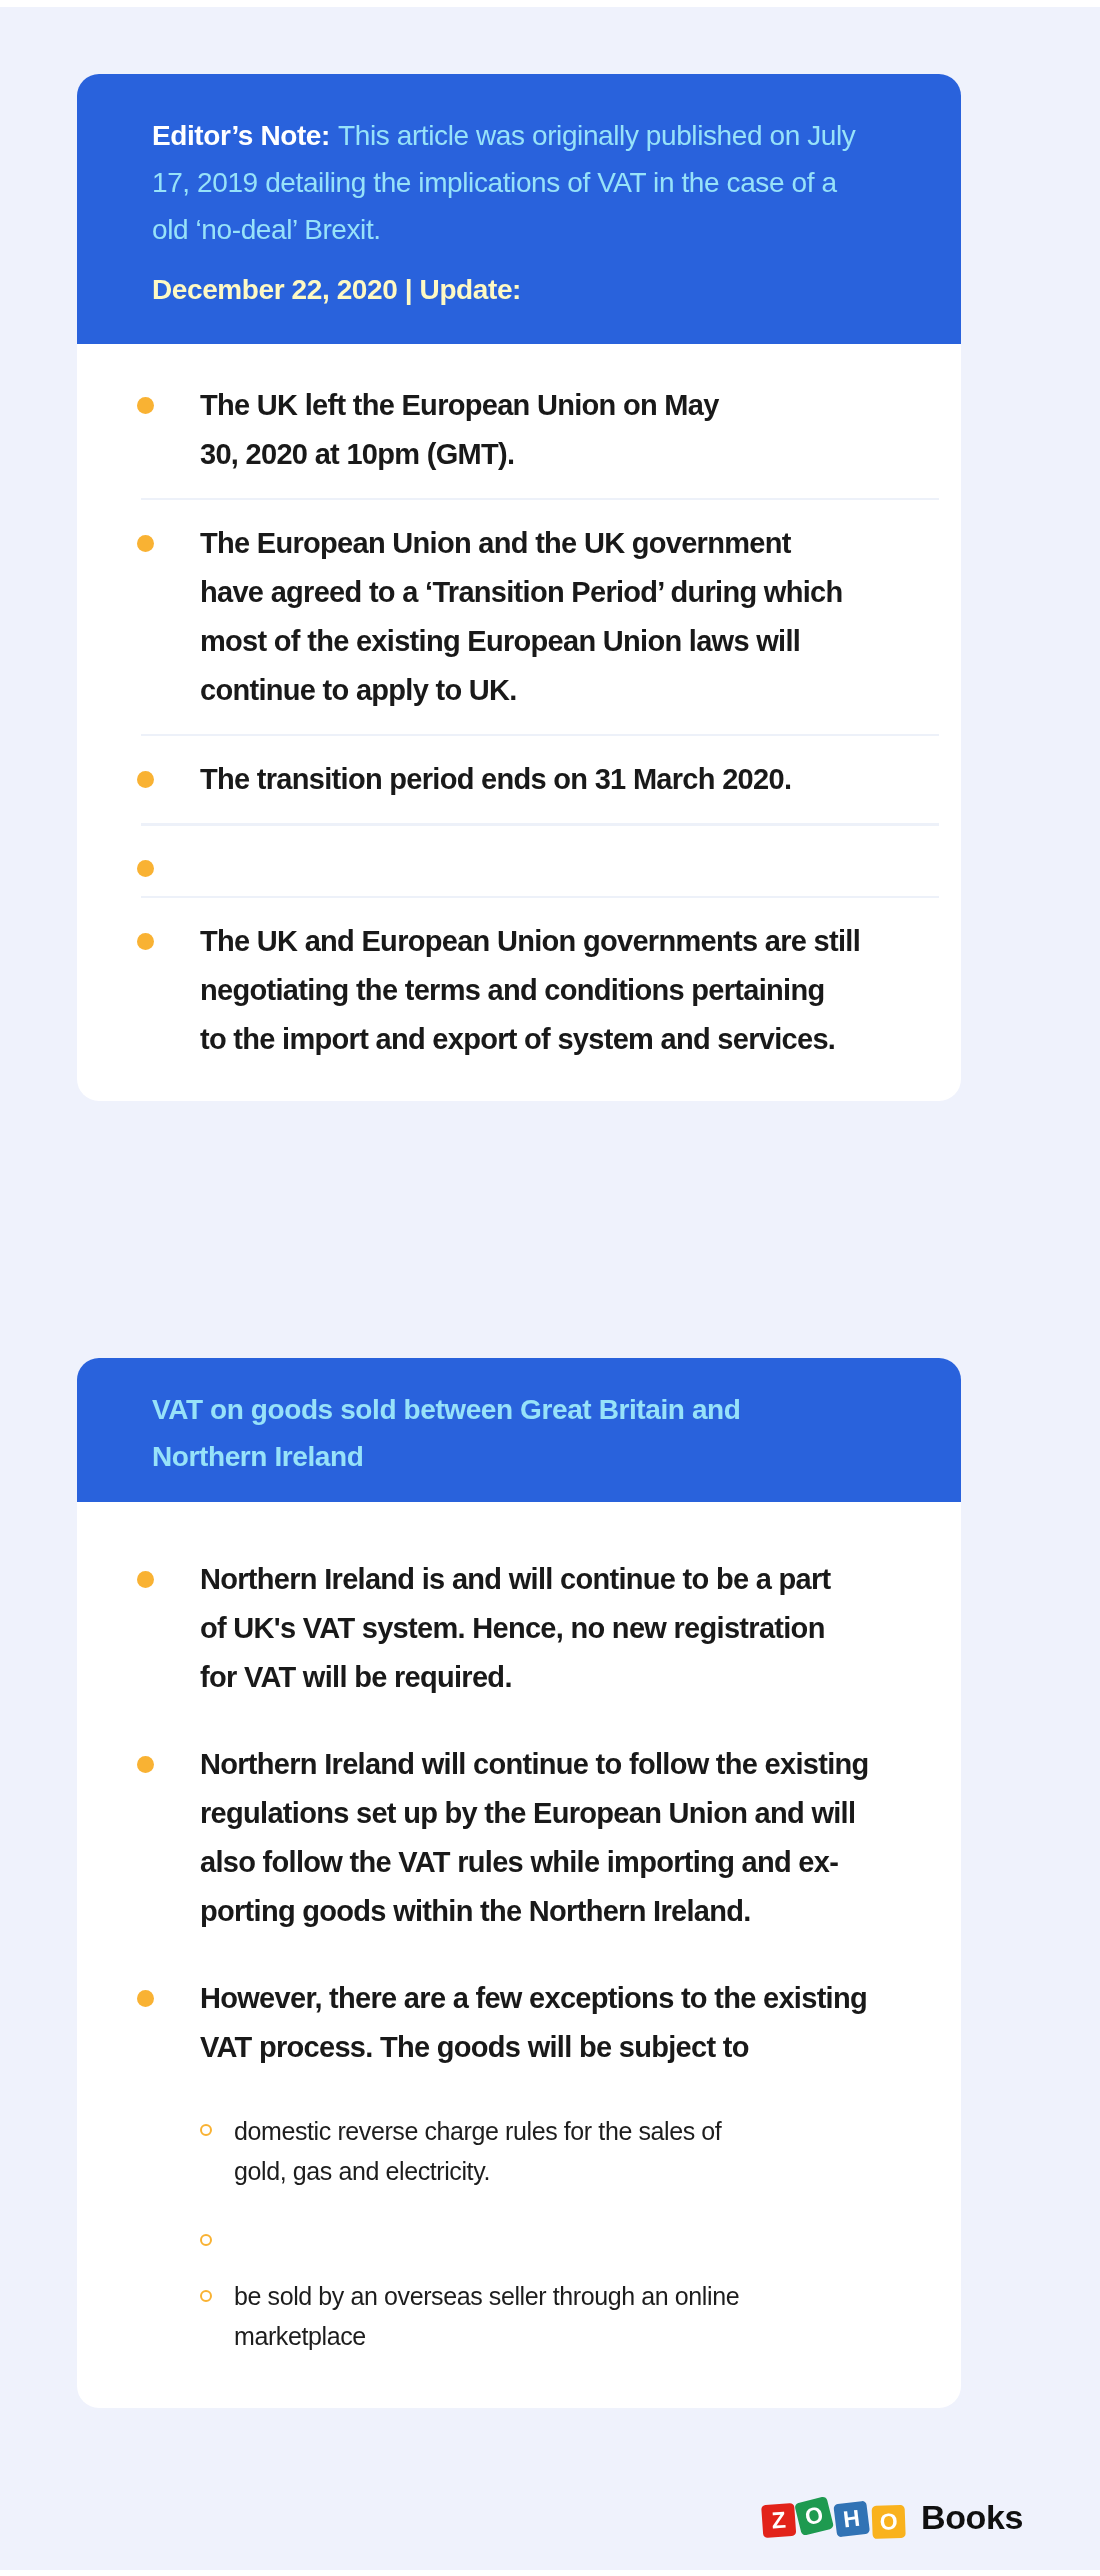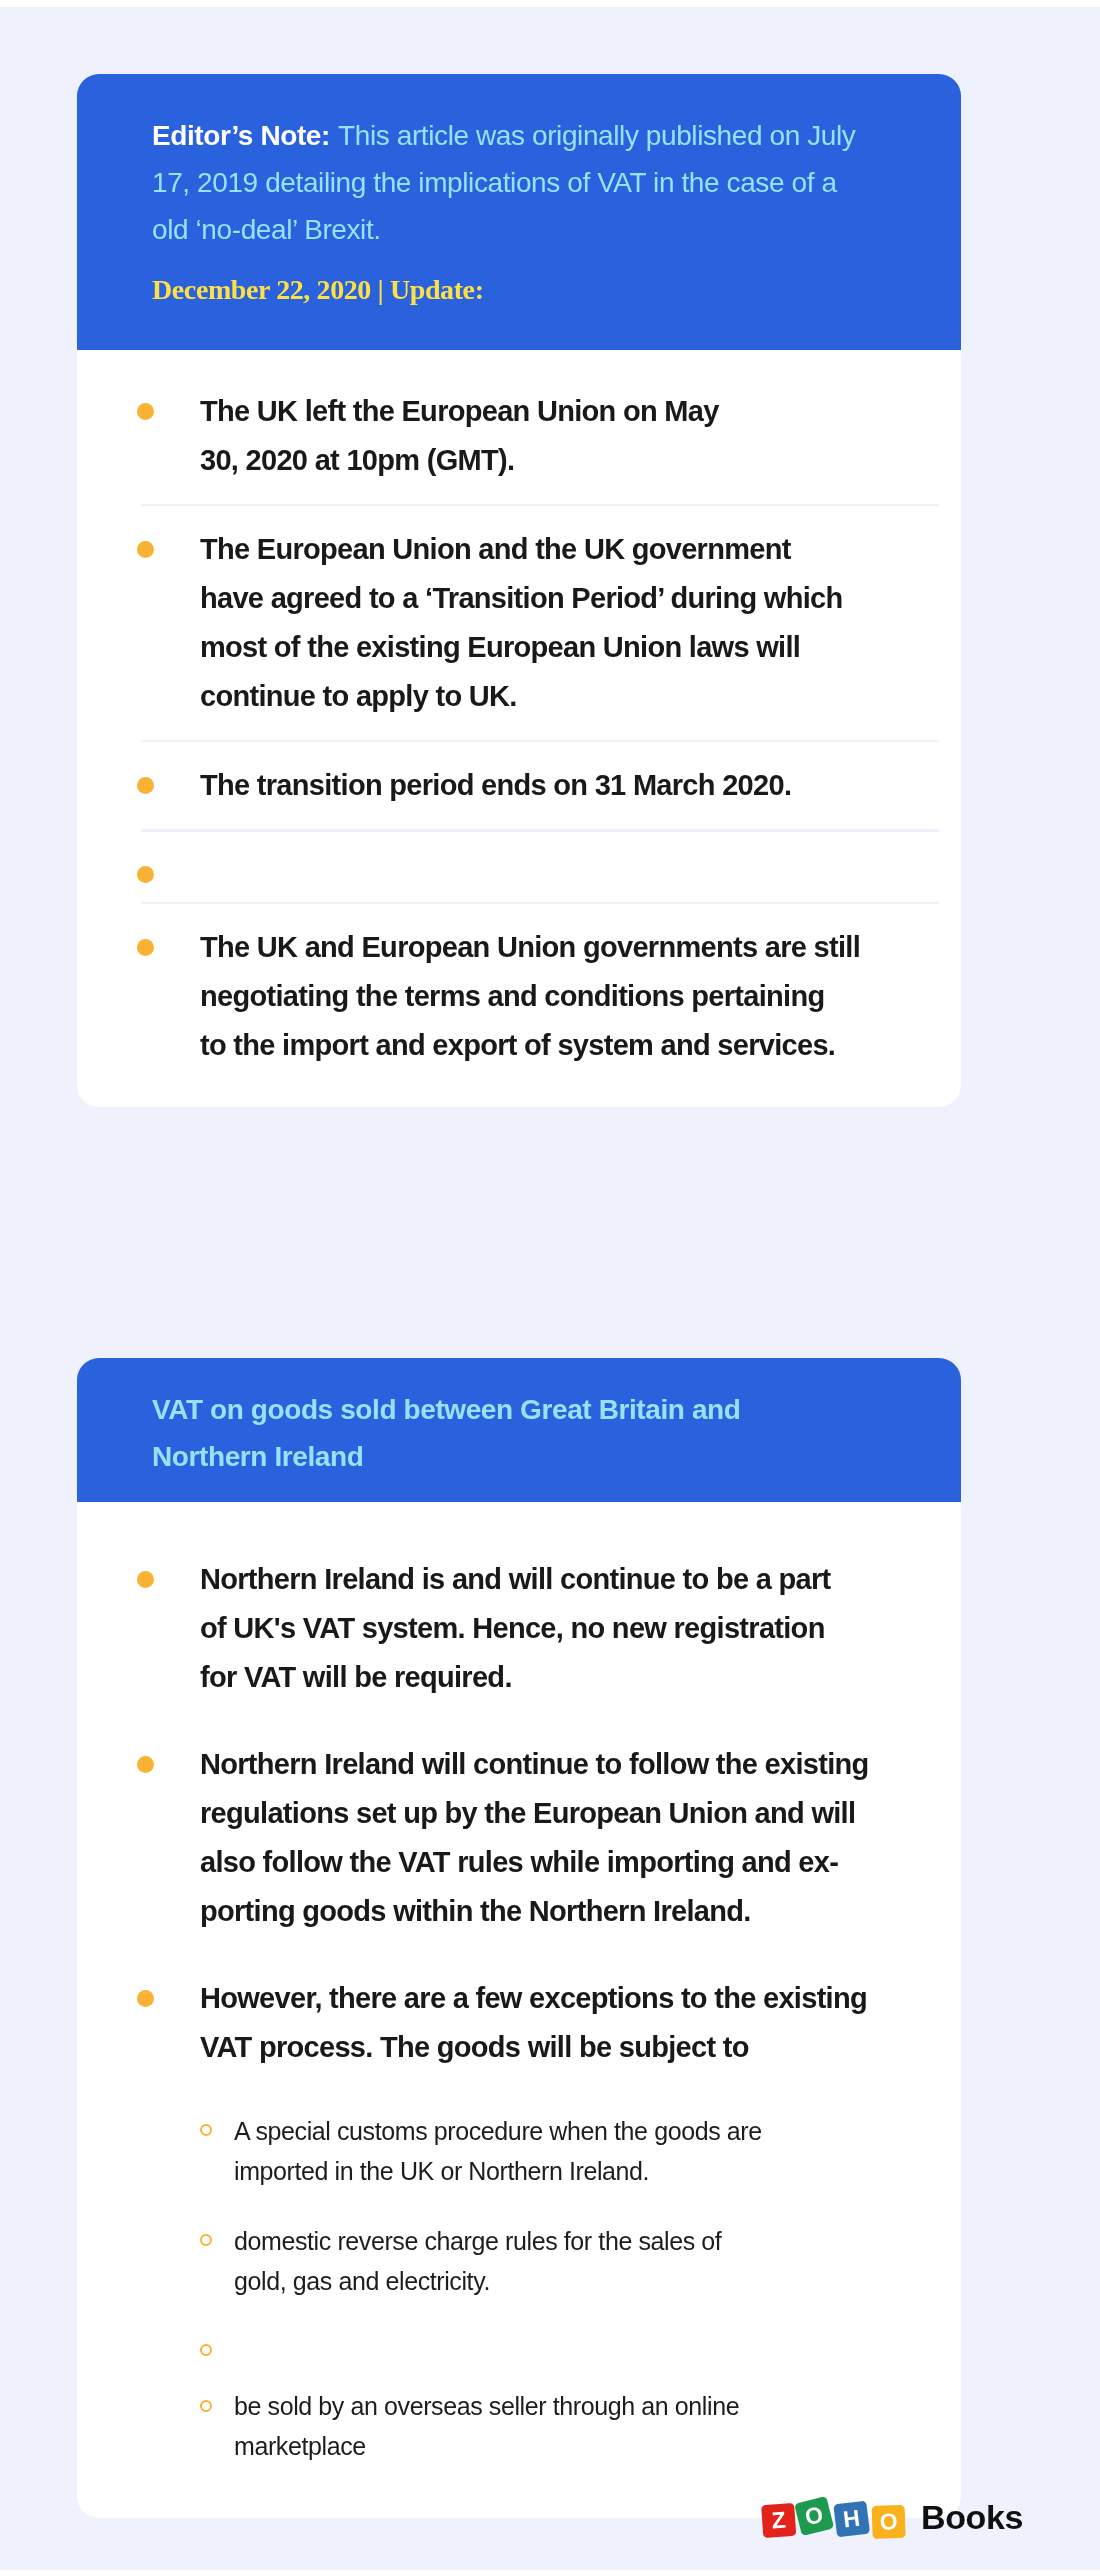--- a/index.html
+++ b/index.html
@@ -22,22 +22,22 @@
   .card2{top:1358px;}
   .card-header{background:#2962DC;}
   .card1 .card-header{padding:38px 43px 33px 75px;}
   .card2 .card-header{padding:28px 43px 22px 75px;}
   .header-text{
     margin:0;font-size:28px;line-height:47px;letter-spacing:-0.4px;
     color:#97E2F9;font-weight:500;white-space:pre-line;
   }
   .header-text strong{color:#ffffff;font-weight:bold;margin-right:8.1px;}
   .date-line{
-    margin:18px 0 8px;font-size:28px;line-height:38px;
-    color:#fde047;font-weight:bold;letter-spacing:-0.4px;font-family:Liberation Serif, serif;
+    margin:18px 0 2px;font-size:28px;line-height:38px;
+    color:#fef9c3;font-weight:bold;letter-spacing:-0.4px;
   }
   .card-title{
     margin:0;font-size:28px;line-height:47px;letter-spacing:-0.4px;
     color:#97E2F9;font-weight:bold;white-space:pre-line;
   }
   ul.bullets{list-style:none;margin:0;padding:18px 22px 18px 0;}
   .card2 ul.bullets{padding-top:34px;}
   li.bullet{display:flex;padding:19px 0;}
   .dot{
     flex:0 0 17px;width:17px;height:17px;border-radius:50%;
@@ -153,25 +153,20 @@
           </div>
       </li>
       <li class="bullet">
         <span class="dot"></span>
         <div class="bcontent">
           <span class="btext">However, there are a few exceptions to the existing
 VAT process. The goods will be subject to</span>
           <ul class="sublist">
             <li class="subitem">
               <span class="ring"></span>
-              <span class="subtext">A special customs procedure when the goods are
-imported in the UK or Northern Ireland.</span>
-            </li>
-            <li class="subitem">
-              <span class="ring"></span>
               <span class="subtext">domestic reverse charge rules for the sales of
 gold, gas and electricity.</span>
             </li>
             <li class="subitem">
               <span class="ring"></span>
             </li>
             <li class="subitem">
               <span class="ring"></span>
               <span class="subtext">be sold by an overseas seller through an online
 marketplace</span>

